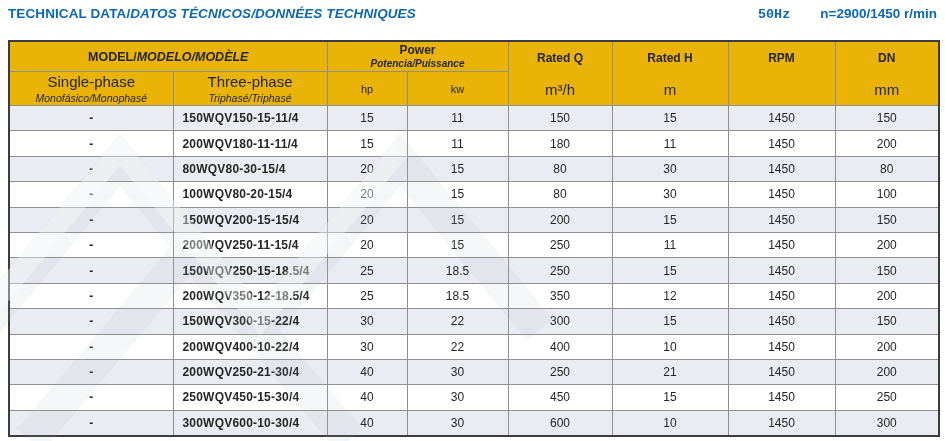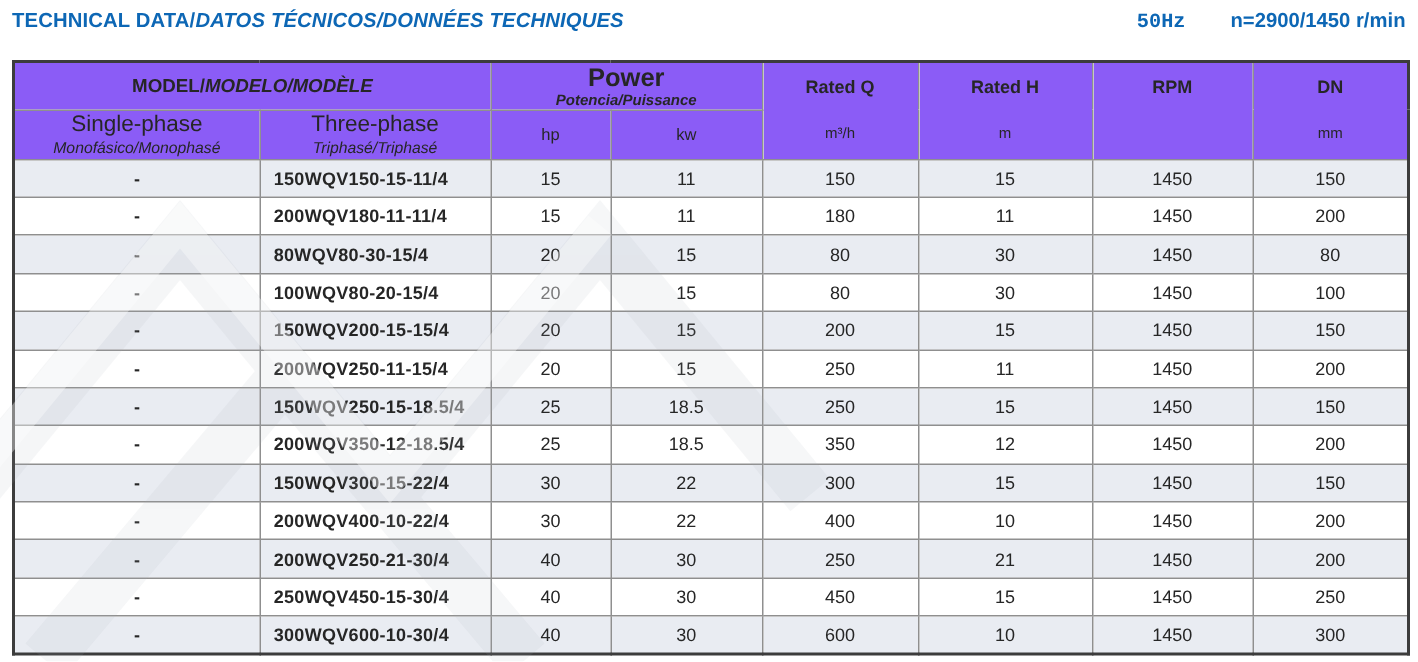--- a/index.html
+++ b/index.html
@@ -33,41 +33,41 @@
     background: #fff;
     border: 2px solid #3c3c3c;
   }
   table.data th, table.data td {
     border: 1px solid #8f8f8f;
     text-align: center;
     vertical-align: middle;
     overflow: hidden;
     white-space: nowrap;
   }
-  thead th { background: #8b5cf6; font-weight: normal; padding: 0; }
+  thead th { background: #eab308; font-weight: normal; padding: 0; }
   tr.hrow-a th { height: 30px; }
   tr.hrow-b th { height: 33px; }
 
   .h-main { font-size: 12.5px; font-weight: bold; }
   .h-main .t-italic { font-style: italic; }
-  .h-power .pw1 { font-size: 17px; font-weight: bold; line-height: 1.15; }
+  .h-power .pw1 { font-size: 12px; font-weight: bold; line-height: 1.15; }
   .h-power .pw2 { font-size: 10px;  font-weight: bold; font-style: italic; line-height: 1.1; }
   .h-phase .ph1 { font-size: 15px; line-height: 1.25; }
   .h-phase .ph2 { font-size: 10.5px; font-style: italic; line-height: 1.15; }
   .h-unit { font-size: 11px; }
 
   
   th.dual { vertical-align: top; }
   th.dual .dual-top {
     height: 31px; display: flex; align-items: center; justify-content: center;
     font-size: 12px; font-weight: bold;
   }
   th.dual .dual-bot {
     height: 32px; display: flex; align-items: center; justify-content: center;
-    font-size: 10px; font-weight: normal;
+    font-size: 15px; font-weight: normal;
   }
 
   tbody td { height: 25.4px; font-size: 12px; }
   tbody tr:nth-child(odd) td { background: #e9ecf2; }
   tbody td.c-model {
     text-align: left; padding-left: 9px;
     font-weight: bold; font-size: 12px; letter-spacing: 0.2px;
   }
   tbody td.c-dash { font-weight: bold; }
 

